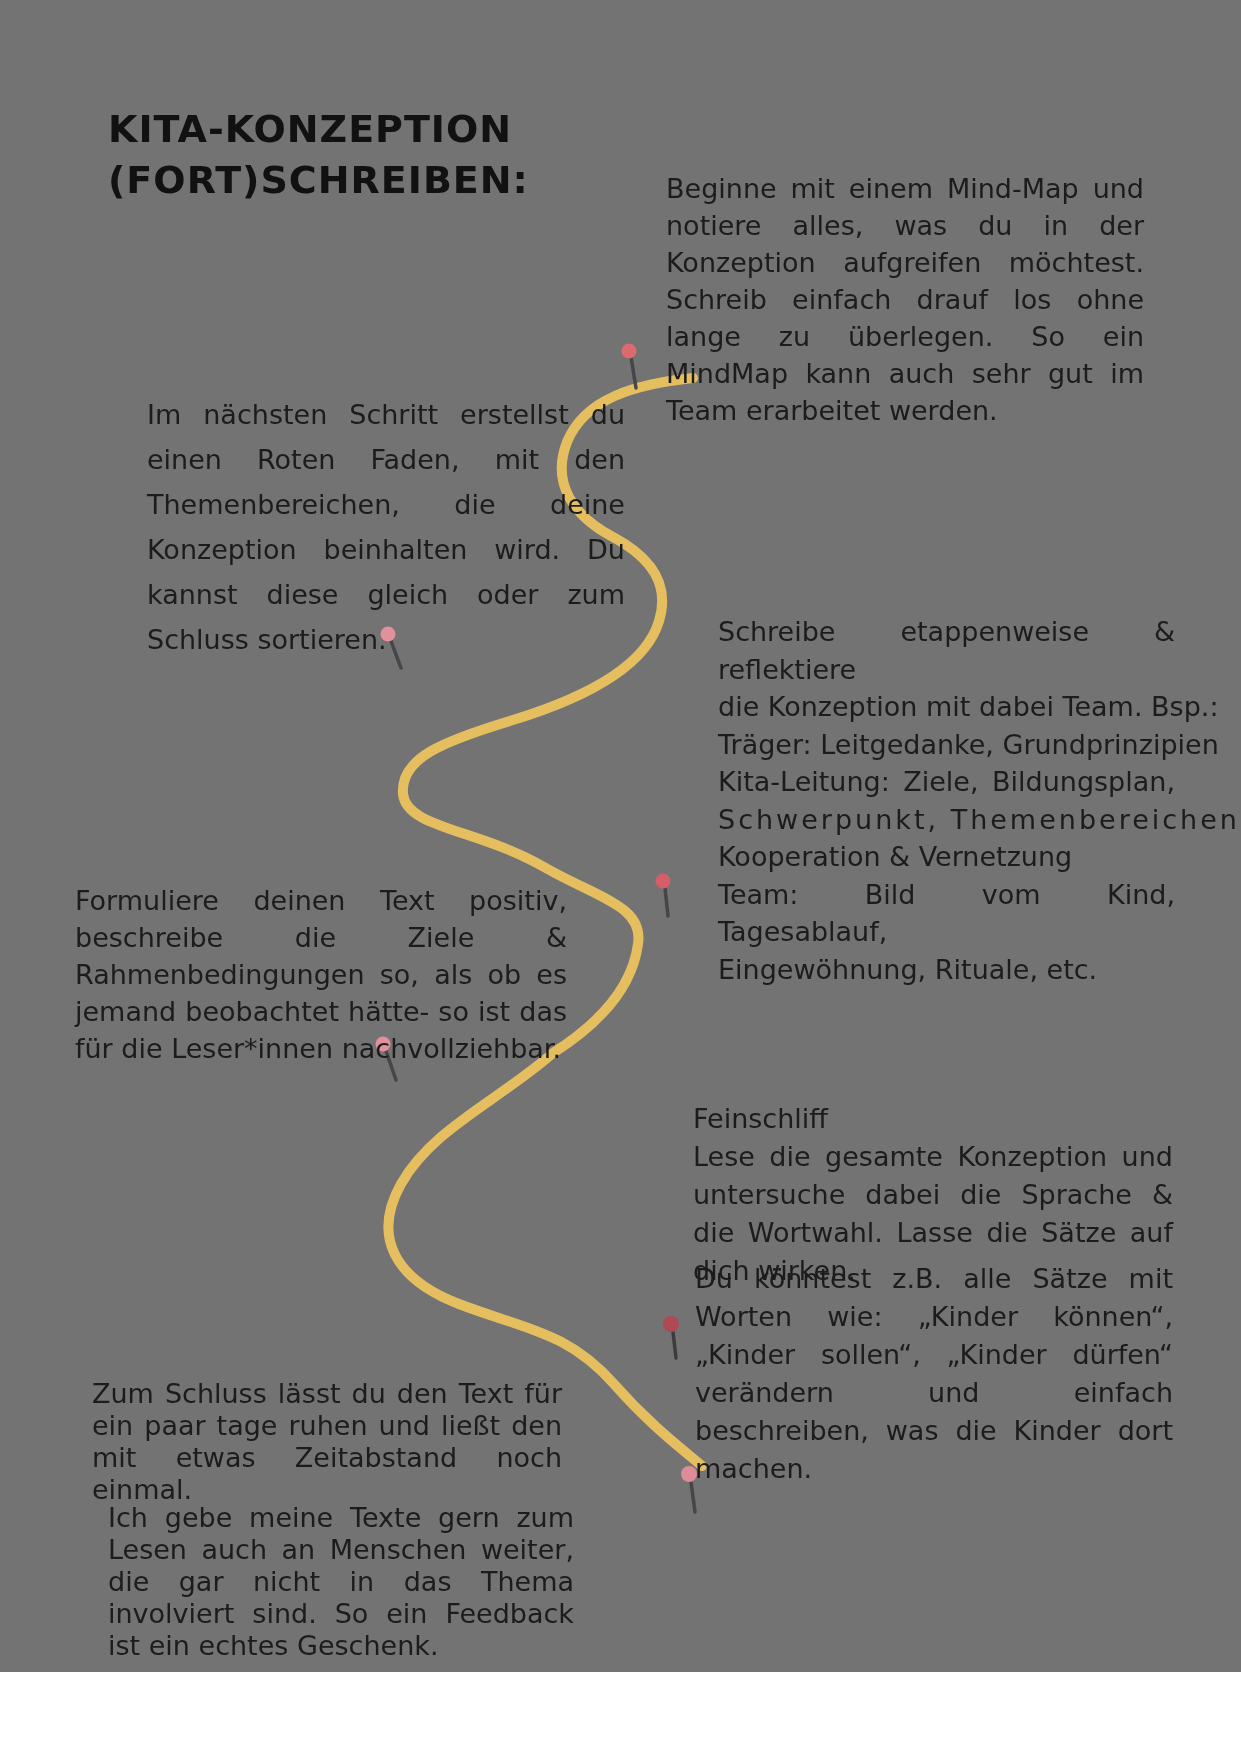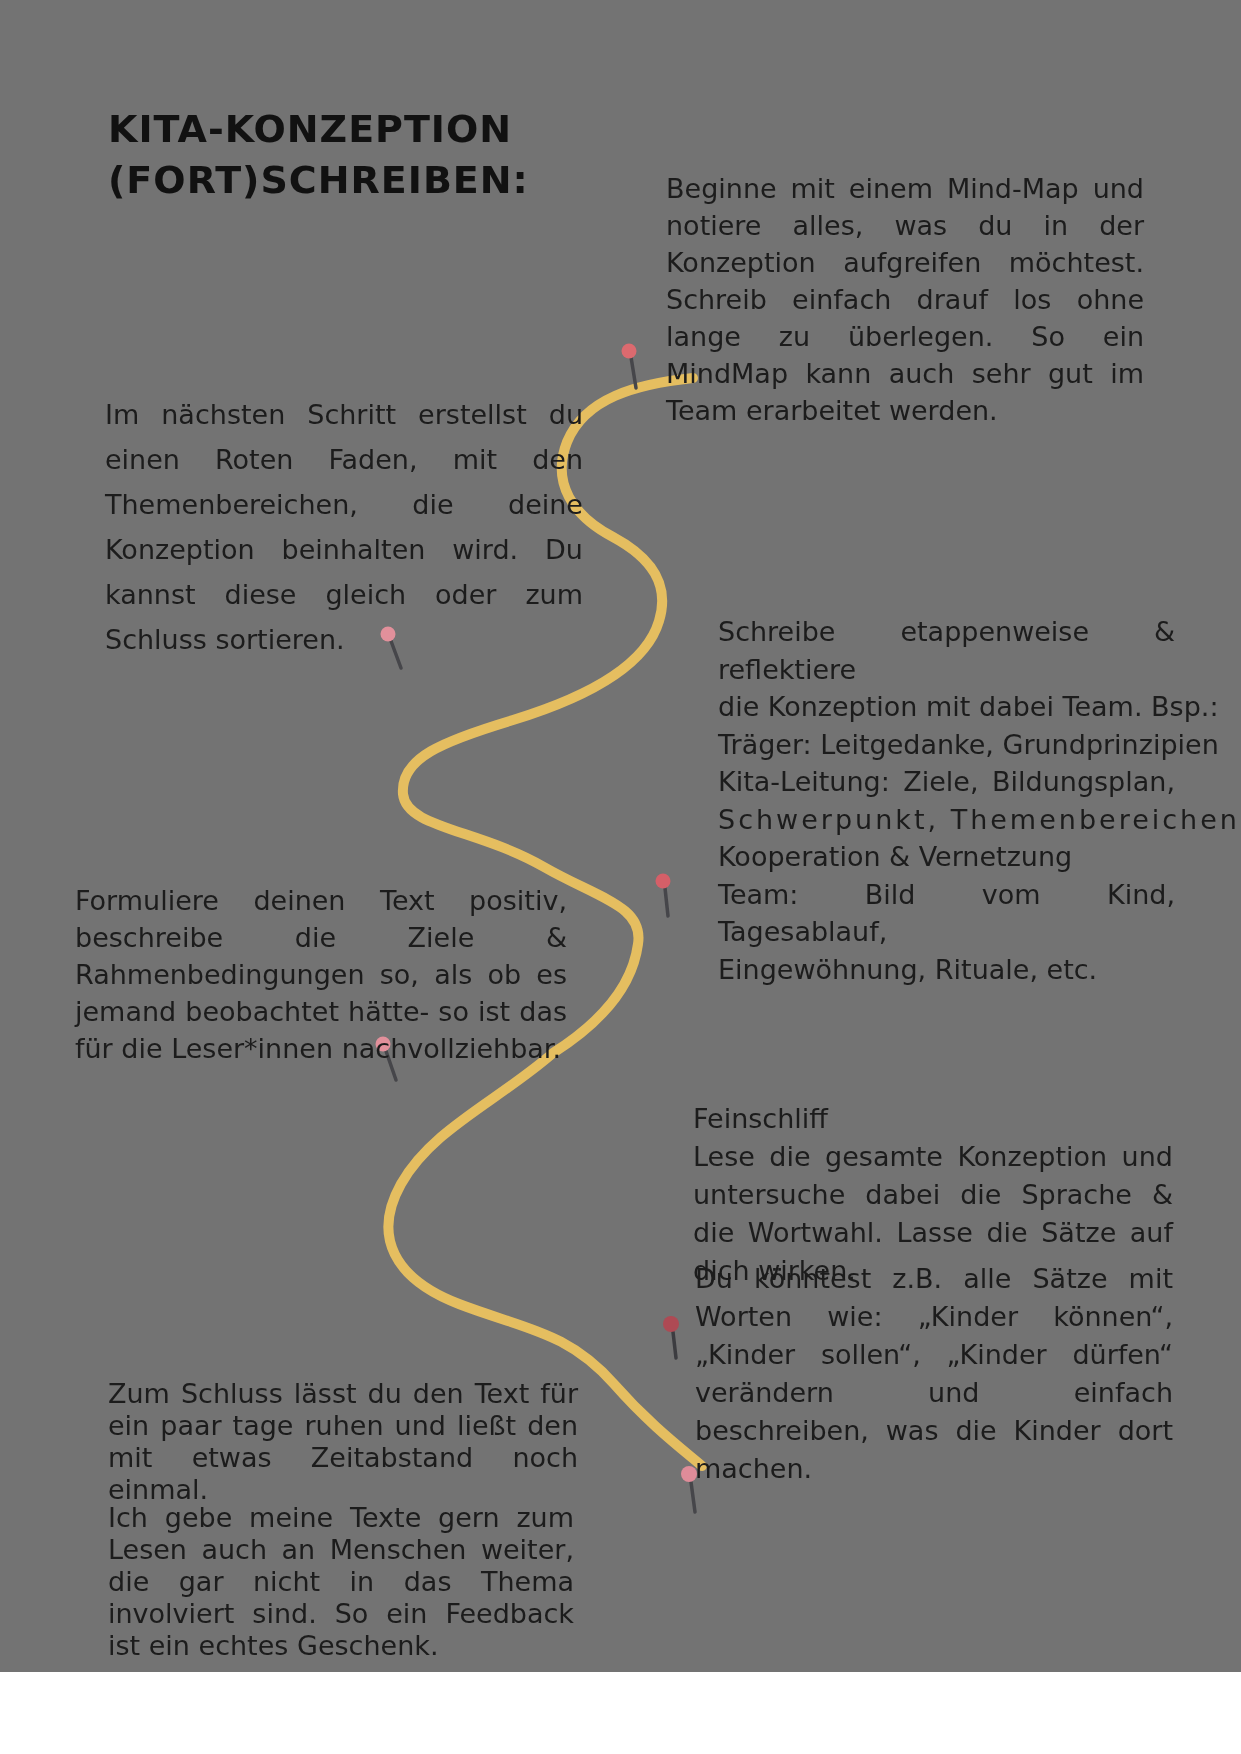--- a/index.html
+++ b/index.html
@@ -20,21 +20,21 @@
     line-height:1.35;
     color:#111;
   }
   .para{
     font-size:27px;
     text-align:justify;
     text-align-last:left;
     color:#1c1c1c;
   }
   .lh37{line-height:37px;}
-  .lh45{line-height:45px;}
+  .lh45{line-height:45px;margin-left:42px;}
   .lh38{line-height:38px;}
   .lh32{line-height:32px;}
   .lineblock div{line-height:37.5px;white-space:nowrap;}
   .lineblock .jlast{text-align:justify;text-align-last:justify;white-space:normal;}
   .lineblock .ls{letter-spacing:3px;}
   svg{position:absolute;left:0;top:0;}
 </style>
 </head>
 <body>
 
@@ -105,17 +105,17 @@
 
   <div class="abs para lh37" style="left:75px;top:882px;width:492px;">Formuliere deinen Text positiv, beschreibe die Ziele &amp; Rahmenbedingungen so, als ob es jemand beobachtet hätte- so ist das für die Leser*innen nachvollziehbar.</div>
 
   <div class="abs" style="left:693px;top:1100px;width:480px;">
     <div class="para lh38">Feinschliff</div>
     <div class="para lh38">Lese die gesamte Konzeption und untersuche dabei die Sprache &amp; die Wortwahl. Lasse die Sätze auf dich wirken.</div>
   </div>
 
   <div class="abs para lh38" style="left:695px;top:1260px;width:478px;">Du könntest z.B. alle Sätze mit Worten wie: „Kinder können“, „Kinder sollen“, „Kinder dürfen“ verändern und einfach beschreiben, was die Kinder dort machen.</div>
 
-  <div class="abs para lh32" style="left:108px;top:1378px;width:470px;">Zum Schluss lässt du den Text für ein paar tage ruhen und ließt den mit etwas Zeitabstand noch einmal.</div>
+  <div class="abs para lh32" style="left:92px;top:1378px;width:470px;">Zum Schluss lässt du den Text für ein paar tage ruhen und ließt den mit etwas Zeitabstand noch einmal.</div>
 
   <div class="abs para lh32" style="left:108px;top:1502px;width:466px;">Ich gebe meine Texte gern zum Lesen auch an Menschen weiter, die gar nicht in das Thema involviert sind. So ein Feedback ist ein echtes Geschenk.</div>
 
 </div>
 
 </body></html>

